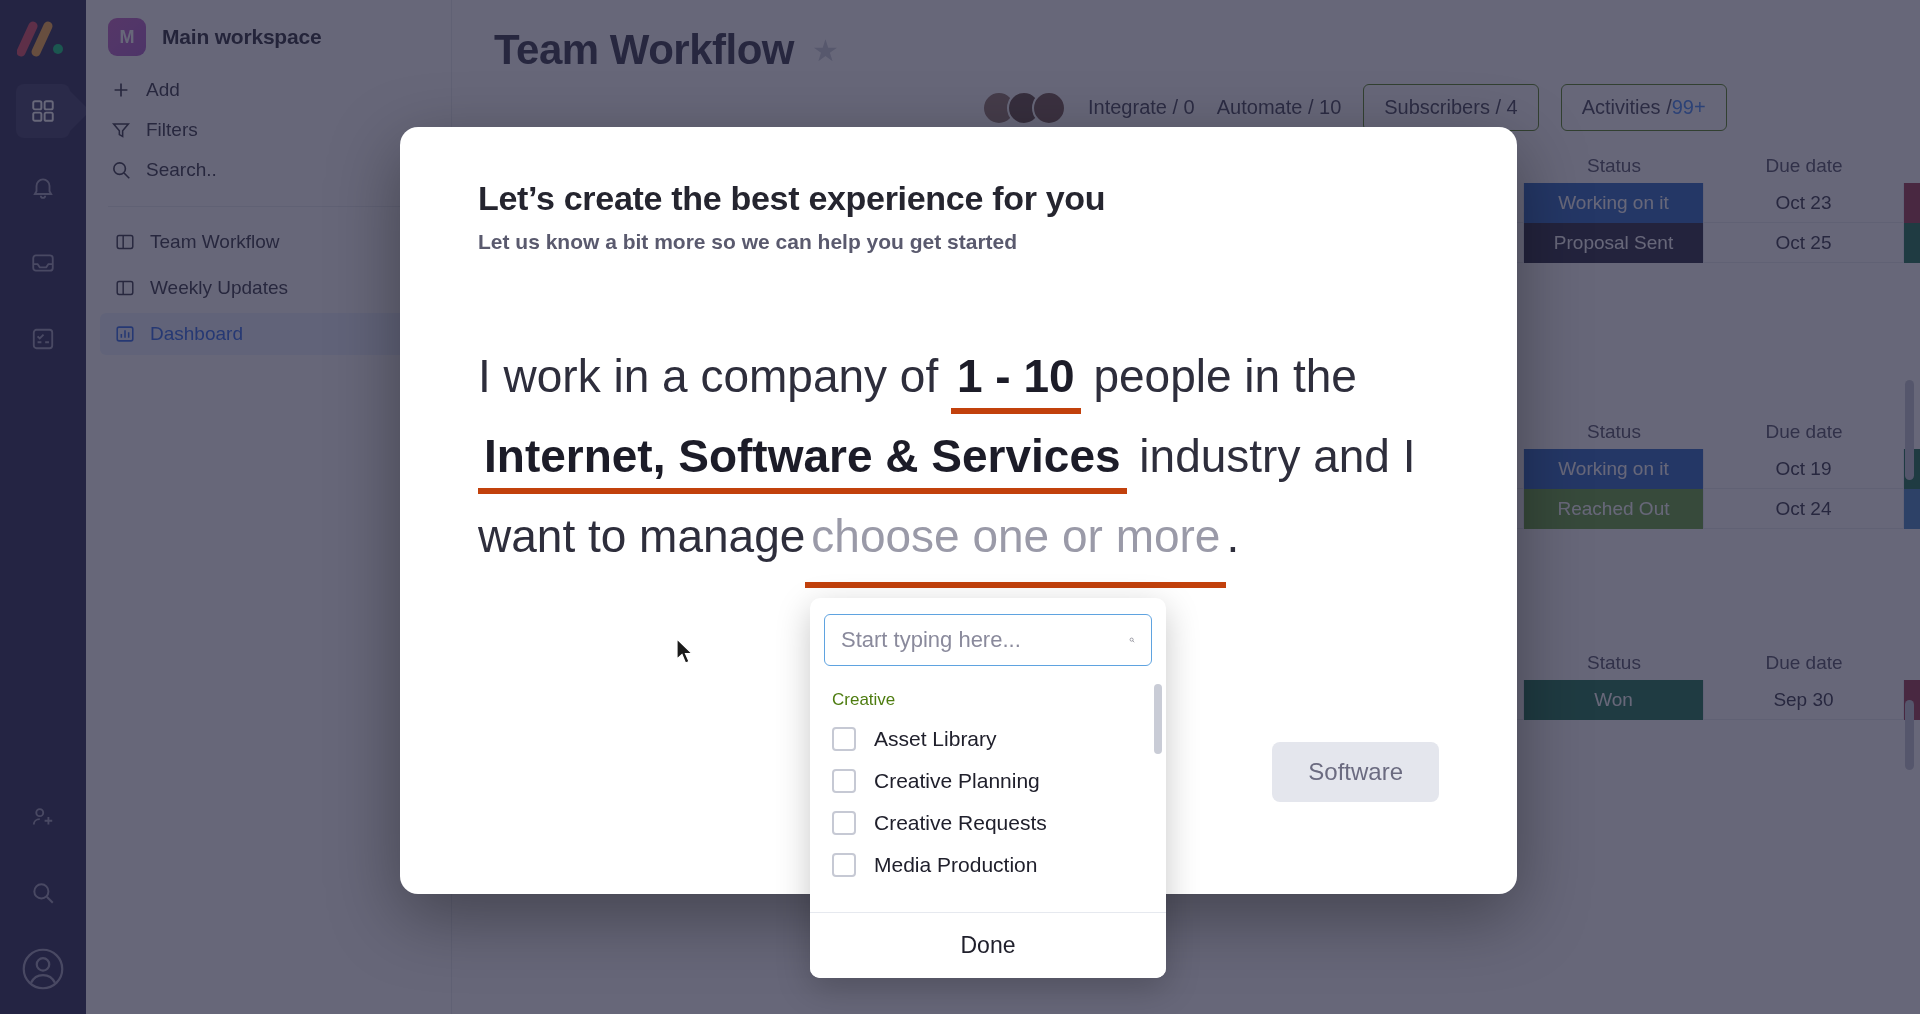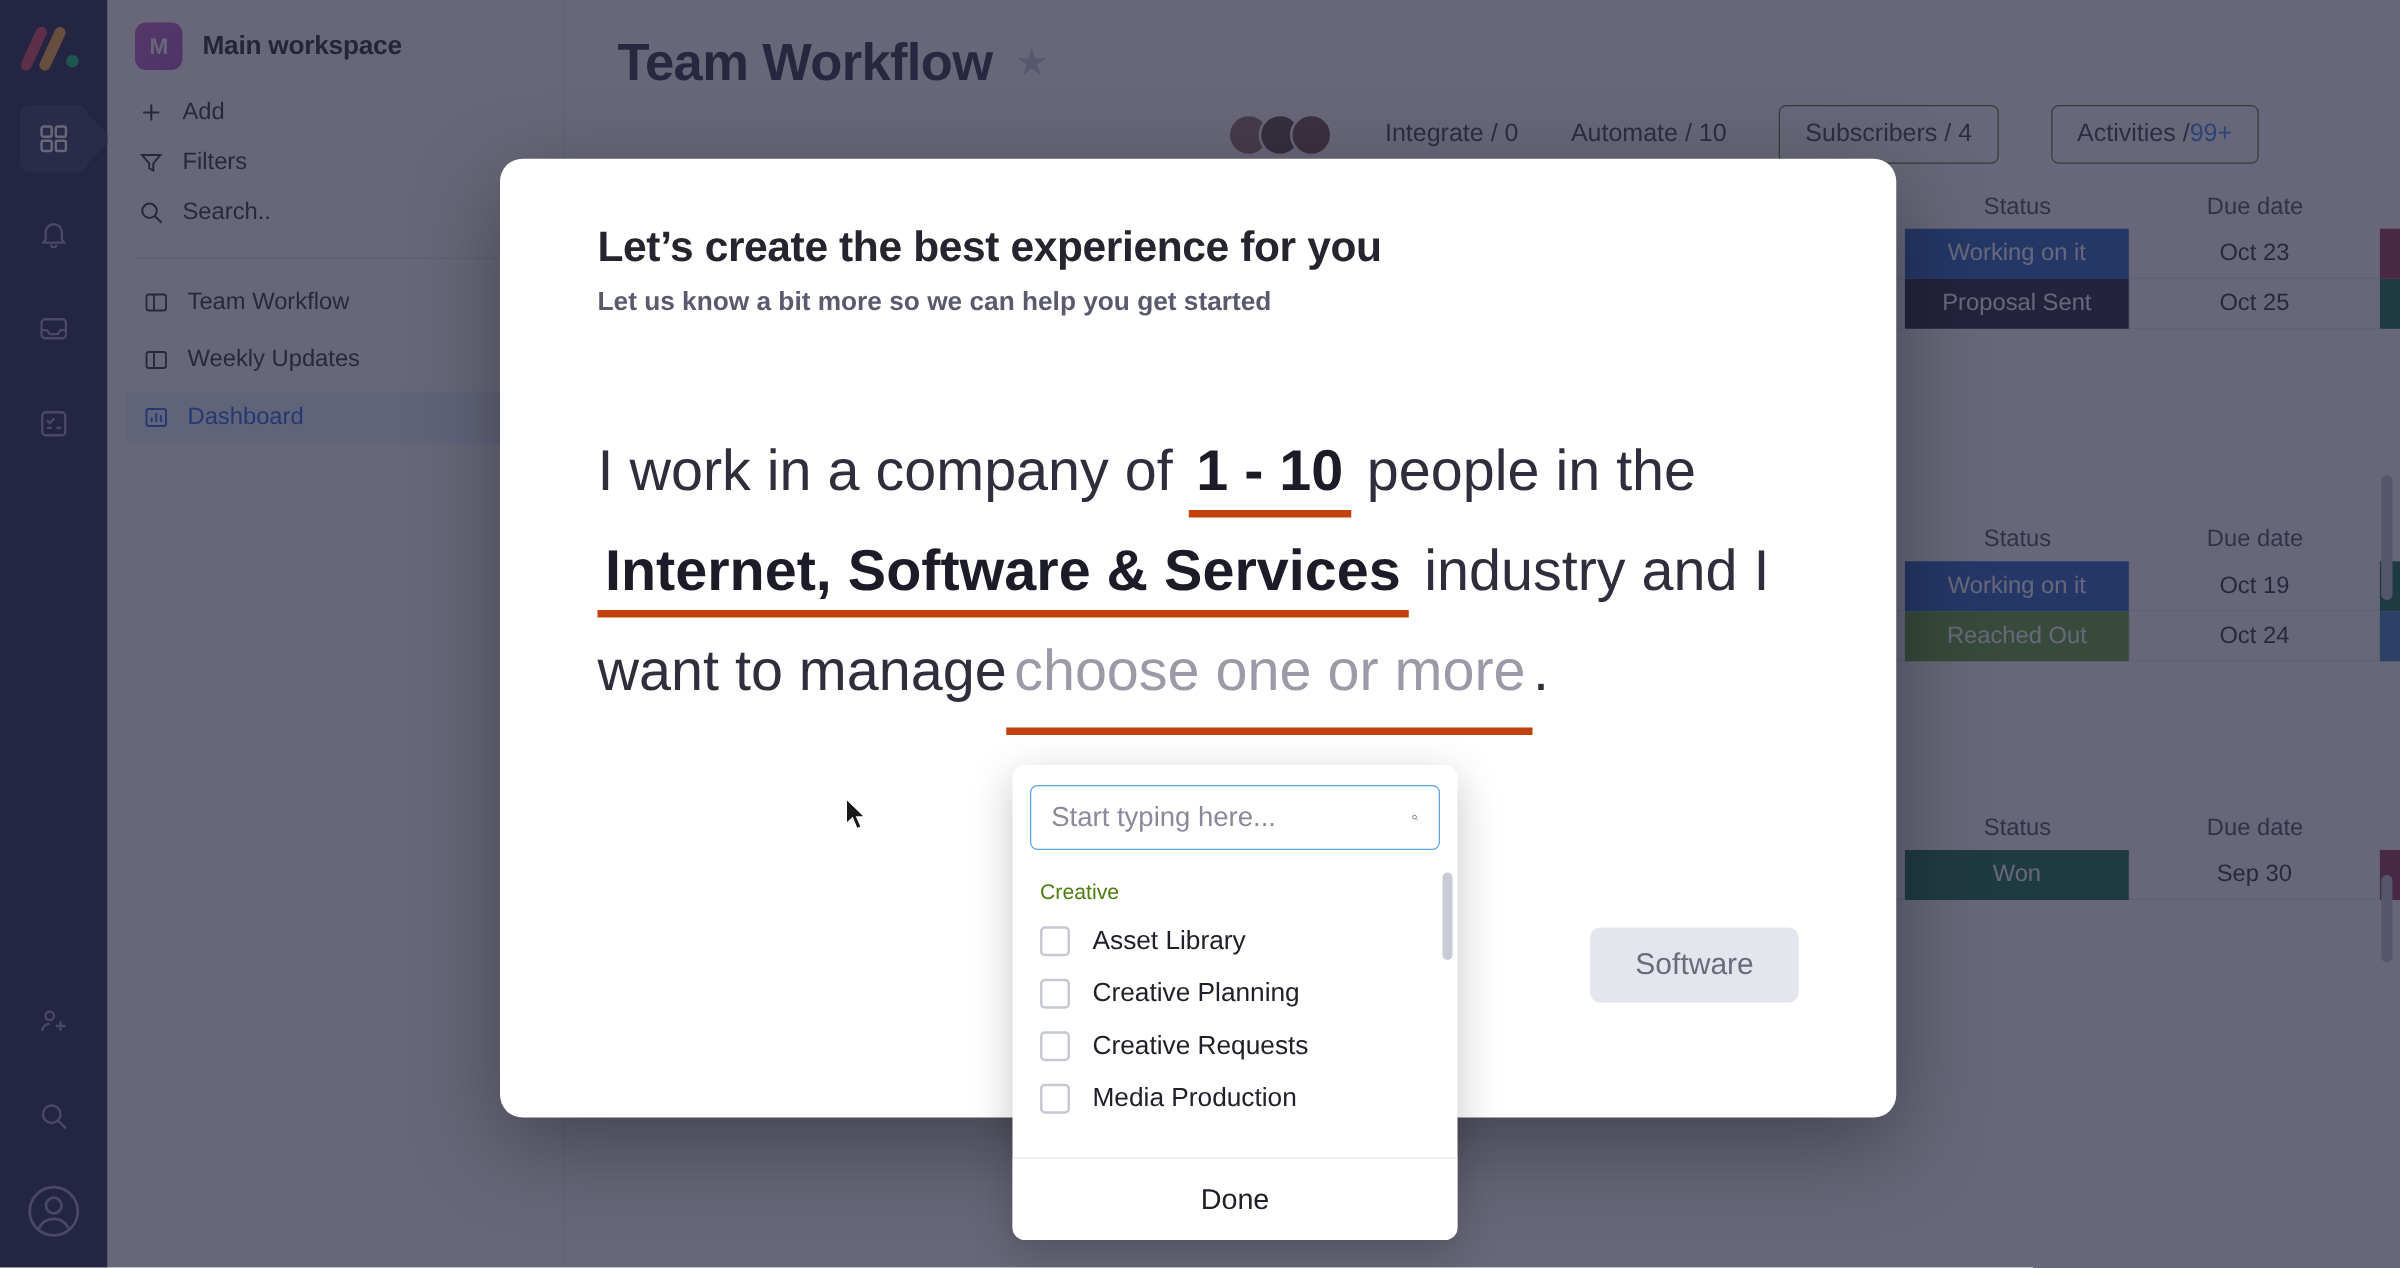--- a/index.html
+++ b/index.html
@@ -65,21 +65,21 @@
 
   .content {
     position: absolute; left: 452px; top: 0; right: 0; bottom: 0;
     background: #ffffff; overflow: hidden;
   }
   .board-title-row { display: flex; align-items: center; gap: 18px; padding: 26px 42px 0 42px; }
   .board-title { font-size: 42px; font-weight: 700; color: #2b2b3e; letter-spacing: -0.5px; }
   .star { color: #c9ccd6; font-size: 30px; }
 
   .board-meta {
-    display: flex; align-items: center; gap: 42px;
+    display: flex; align-items: center; gap: 22px;
     padding: 10px 42px 0 530px; font-size: 20px; color: #3a3a4d;
   }
   .avatars { display: flex; }
   .avatars span {
     width: 34px; height: 34px; border-radius: 50%; display: block;
     border: 2px solid #fff; margin-left: -9px;
   }
   .avatars span:first-child { margin-left: 0; }
   .pill {
     border: 1px solid #4d7c0f; border-radius: 6px;
@@ -140,21 +140,21 @@
 
   .continue {
     position: absolute; right: 78px; bottom: 92px;
     background: #e4e6ed; color: #6b6b80; border: none;
     font-size: 24px; padding: 16px 36px; border-radius: 8px;
     font-family: "Liberation Sans", sans-serif;
   }
 
   
   .dropdown {
-    position: absolute; left: 810px; top: 612px; width: 356px; height: 380px;
+    position: absolute; left: 810px; top: 598px; width: 356px; height: 380px;
     background: #ffffff; border-radius: 10px; box-shadow: 0 10px 34px rgba(0,0,0,.22);
     display: flex; flex-direction: column; overflow: hidden;
   }
   .dd-searchwrap { padding: 16px 14px 10px 14px; }
   .dd-search {
     position: relative; border: 1px solid #5fa3e0; border-radius: 6px;
     height: 52px; display: flex; align-items: center; padding: 0 16px;
   }
   .dd-search input {
     border: none; outline: none; flex: 1; font-size: 22px; color: #3a3a4d;

